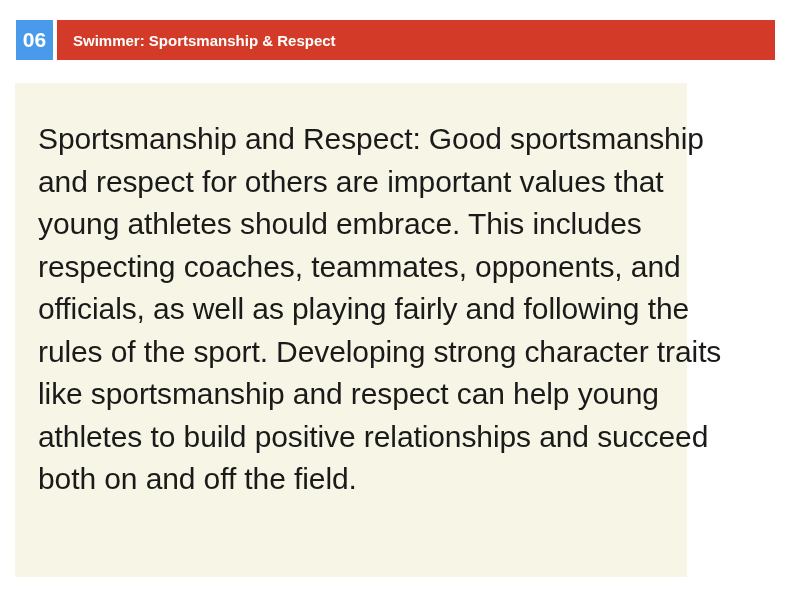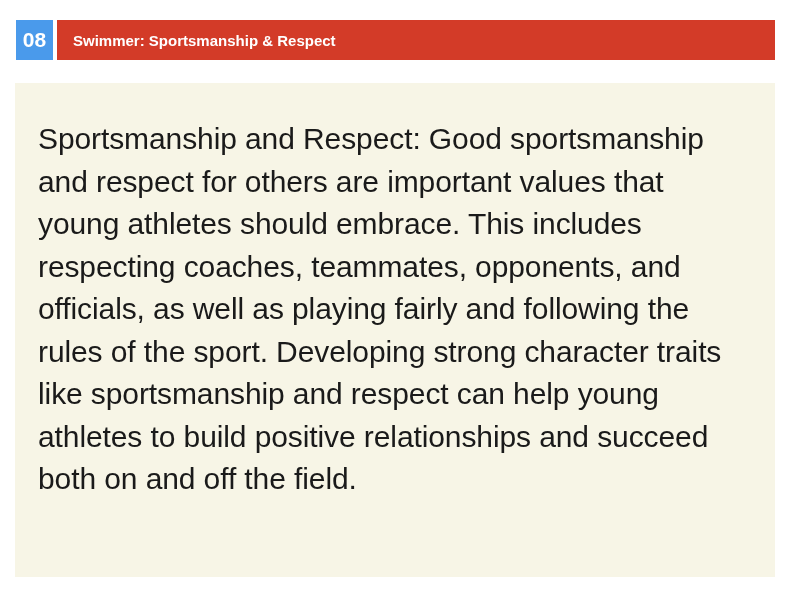--- a/index.html
+++ b/index.html
@@ -61,21 +61,21 @@
     font-weight: bold;
     line-height: 1;
     white-space: nowrap;
   }
 
   
   .content-panel {
     position: absolute;
     left: 15px;
     top: 83px;
-    width: 760px;
+    width: 672px;
     height: 494px;
     background: #f7f5e6;
     box-sizing: border-box;
   }
   .body-text {
     position: absolute;
     left: 23px;
     top: 35px;
     width: 712px;
     color: #1a1a1a;
@@ -84,21 +84,21 @@
     letter-spacing: -0.1px;
     word-spacing: 0px;
   }
 </style>
 </head>
 <body>
 
 <div class="slide">
 
   <div class="header">
-    <div class="slide-number-badge">08</div>
+    <div class="slide-number-badge">06</div>
     <div class="header-spacer"></div>
     <div class="header-bar">
       <span class="header-title">Swimmer: Sportsmanship &amp; Respect</span>
     </div>
   </div>
 
   <div class="content-panel">
     <div class="body-text">Sportsmanship and Respect: Good sportsmanship and respect for others are important values that young athletes should embrace. This includes respecting coaches, teammates, opponents, and officials, as well as playing fairly and following the rules of the sport. Developing strong character traits like sportsmanship and respect can help young athletes to build positive relationships and succeed both on and off the field.</div>
   </div>
 

